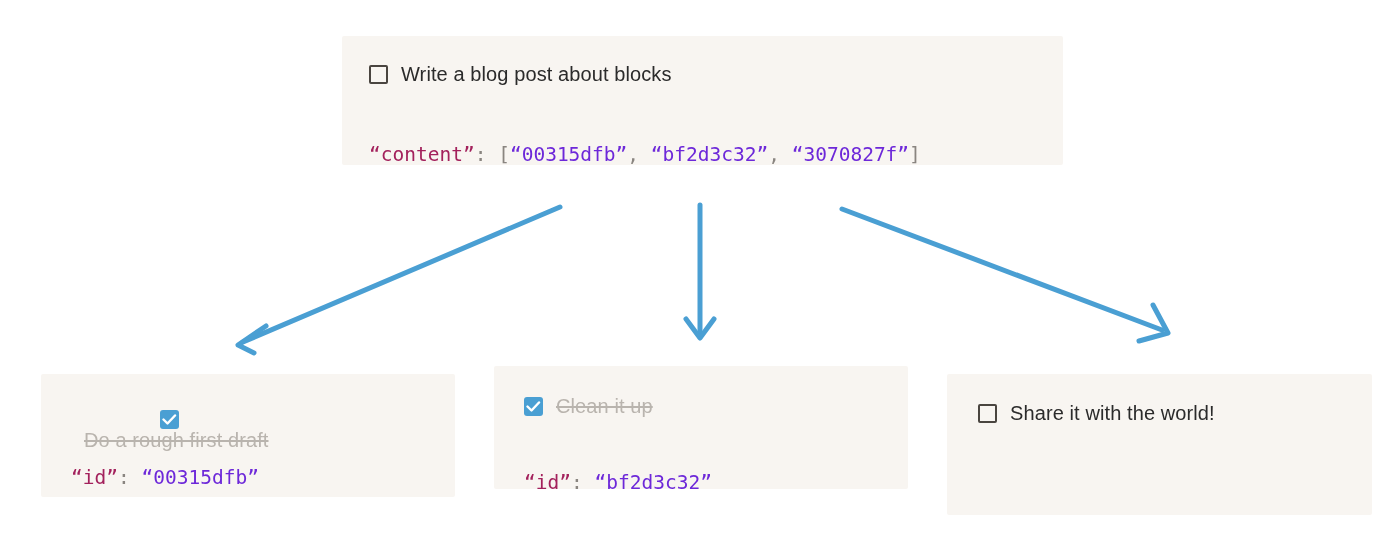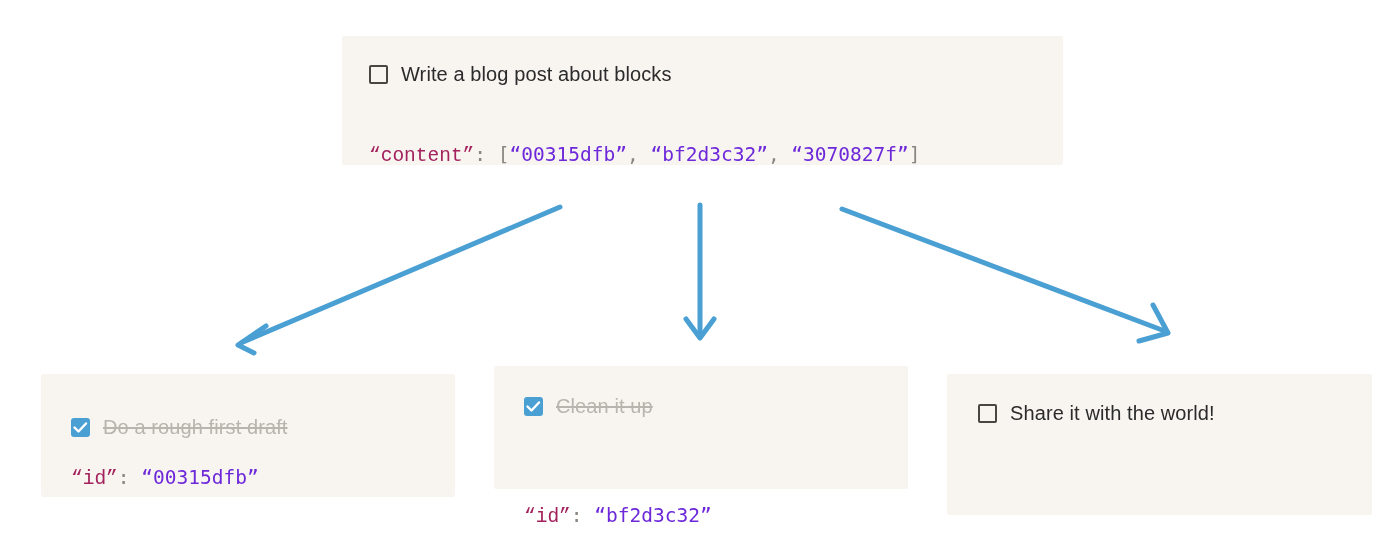--- a/index.html
+++ b/index.html
@@ -71,21 +71,21 @@
   }
 
   
   .code-line {
     position: absolute;
     font-family: "DejaVu Sans Mono", monospace;
     font-size: 19.5px;
     white-space: nowrap;
     letter-spacing: 0;
   }
-  .k-key   { color: #a3215c; font-family: Liberation Mono, monospace; }
+  .k-key   { color: #a3215c; }
   .k-punct { color: #8a8580; }
   .k-str   { color: #6d28d9; }
   .k-brkt  { color: #8a8580; }
 
   
   #arrows {
     position: absolute;
     left: 0;
     top: 0;
     width: 1400px;
@@ -122,21 +122,21 @@
       <polyline points="686,319 700,338 714,319" fill="none" stroke="#4a9fd3" stroke-width="5" stroke-linecap="round" stroke-linejoin="round"></polyline>
     </g>
 
     <g>
       <line x1="842" y1="209" x2="1162" y2="330" stroke="#4a9fd3" stroke-width="5" stroke-linecap="round"></line>
       <polyline points="1153,305 1168,333 1139,341" fill="none" stroke="#4a9fd3" stroke-width="5" stroke-linecap="round" stroke-linejoin="round"></polyline>
     </g>
   </svg>
 
   <div class="card" style="left:41px; top:374px; width:414px; height:123px;">
-    <div class="task-row" style="left:30px; top:42px;">
+    <div class="task-row" style="left:30px; top:36px;flex-direction:column;">
       <span class="checkbox checked">
         <svg width="15" height="13" viewBox="0 0 15 13" xmlns="http://www.w3.org/2000/svg">
           <polyline points="1.5,6.5 5.5,10.5 13,2.5" fill="none" stroke="#ffffff" stroke-width="2.4" stroke-linecap="round" stroke-linejoin="round"></polyline>
         </svg>
       </span>
       <span class="task-label done">Do a rough first draft</span>
     </div>
     <div class="code-line" style="left:30px; top:92px;">
       <span class="k-key">“id”</span><span class="k-punct">:</span><span class="k-punct">&nbsp;</span><span class="k-str">“00315dfb”</span>
     </div>
@@ -144,21 +144,21 @@
 
   <div class="card" style="left:494px; top:366px; width:414px; height:123px;">
     <div class="task-row" style="left:30px; top:29px;">
       <span class="checkbox checked">
         <svg width="15" height="13" viewBox="0 0 15 13" xmlns="http://www.w3.org/2000/svg">
           <polyline points="1.5,6.5 5.5,10.5 13,2.5" fill="none" stroke="#ffffff" stroke-width="2.4" stroke-linecap="round" stroke-linejoin="round"></polyline>
         </svg>
       </span>
       <span class="task-label done">Clean it up</span>
     </div>
-    <div class="code-line" style="left:30px; top:105px;margin-top:33px;">
+    <div class="code-line" style="left:30px; top:105px;">
       <span class="k-key">“id”</span><span class="k-punct">:</span><span class="k-punct">&nbsp;</span><span class="k-str">“bf2d3c32”</span>
     </div>
   </div>
 
   <div class="card" style="left:947px; top:374px; width:425px; height:141px;">
     <div class="task-row" style="left:31px; top:28px;">
       <span class="checkbox"></span>
       <span class="task-label">Share it with the world!</span>
     </div>
   </div>

